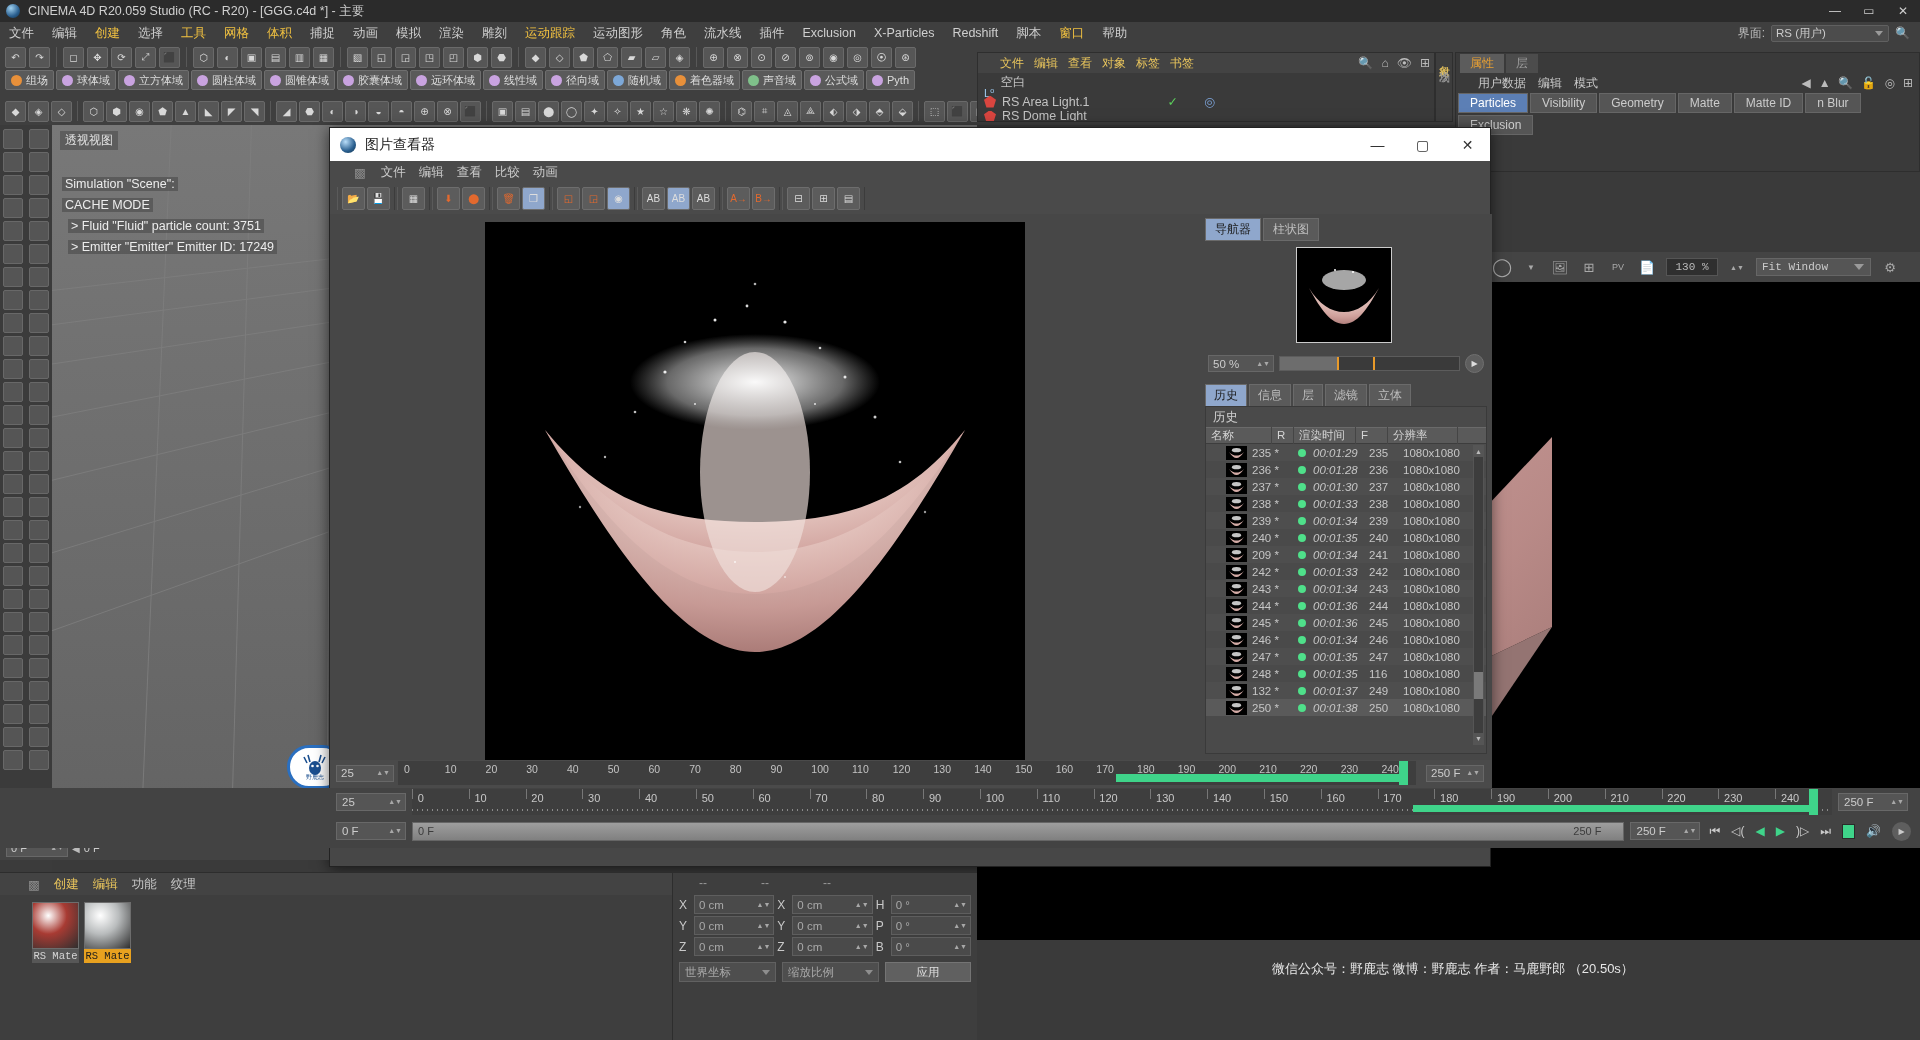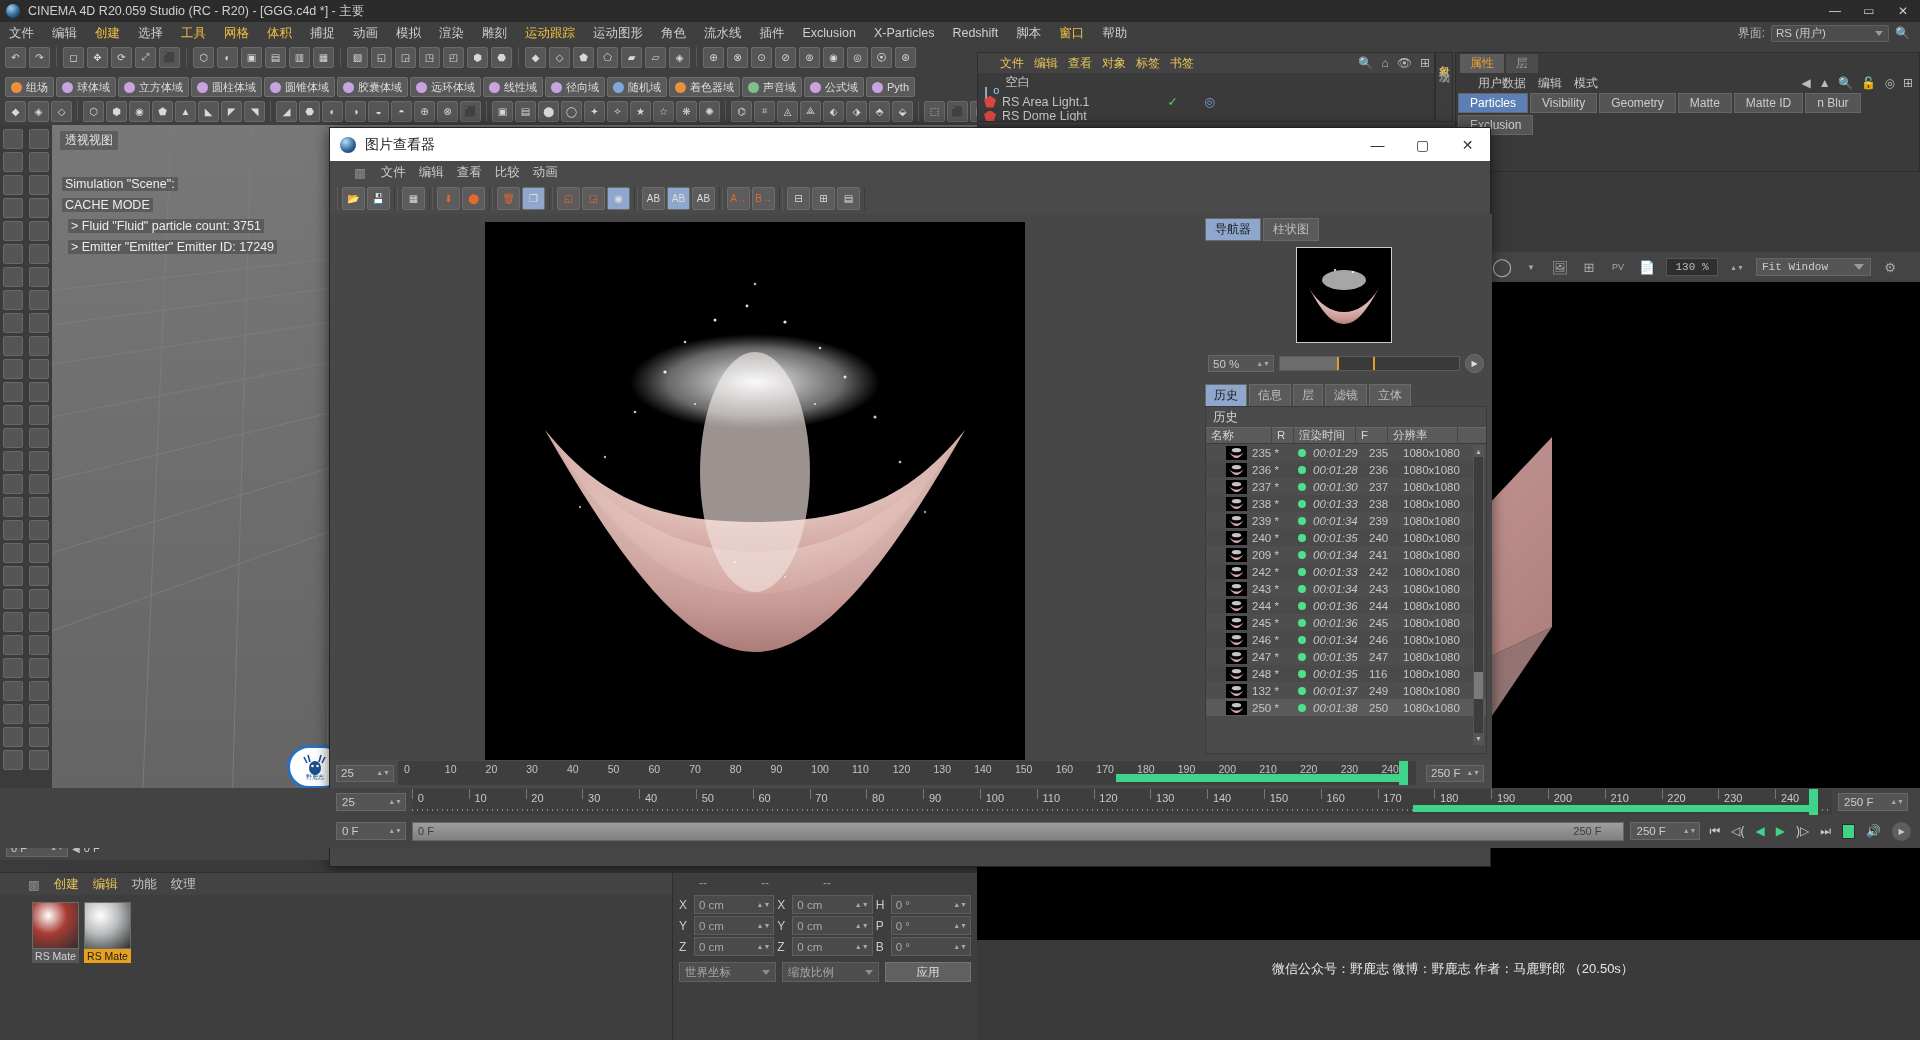--- a/index.html
+++ b/index.html
@@ -25,21 +25,21 @@
   #menubar .mi{padding:0 9px;font-size:12.5px;color:#cfcfcf;line-height:22px;white-space:nowrap;}
   #menubar .mi.hl{color:#f0c040;}
   #ifacebox{margin-left:auto;display:flex;align-items:center;gap:6px;padding-right:10px;}
   #ifacebox .lbl{font-size:12px;color:#b9b9b9;}
   #ifacebox .sel{width:118px;height:17px;background:#4c4c4c;border:1px solid #606060;border-radius:2px;
      font-size:11.5px;color:#ccc;display:flex;align-items:center;padding:0 4px;position:relative;}
   #ifacebox .sel .cv{position:absolute;right:5px;border-left:4px solid transparent;border-right:4px solid transparent;border-top:5px solid #9a9a9a;}
 
   
   #toolrow1{left:0;top:44px;width:1920px;height:26px;background:#3f3f3f;display:flex;align-items:center;gap:3px;padding-left:5px;}
-  #toolrow2{left:0;top:70px;width:1920px;height:27px;background:#3f3f3f;display:flex;align-items:flex-end;gap:2px;padding-left:5px;}
+  #toolrow2{left:0;top:70px;width:1920px;height:27px;background:#3f3f3f;display:flex;align-items:flex-start;gap:2px;padding-left:5px;}
   #toolrow3{left:0;top:97px;width:1920px;height:28px;background:#3f3f3f;display:flex;align-items:center;gap:2px;padding-left:5px;}
   .ticon{width:21px;height:21px;background:#565656;border:1px solid #6a6a6a;border-radius:2px;
     display:flex;align-items:center;justify-content:center;font-size:10px;color:#d8d8d8;flex:none;}
   .tchip{height:20px;background:#5a5a5a;border:1px solid #6e6e6e;border-radius:2px;display:flex;align-items:center;
      gap:4px;padding:0 5px;font-size:11px;color:#ddd;flex:none;white-space:nowrap;}
   .tchip .dot{width:11px;height:11px;border-radius:50%;background:#c9a3e0;flex:none;}
   .tchip.o .dot{background:#e8903a;}
   .tchip.g .dot{background:#7fc08a;}
   .tchip.b .dot{background:#7da8d8;}
   .sep{width:1px;height:20px;background:#585858;margin:0 3px;flex:none;}
@@ -206,21 +206,21 @@
   #btlstrip .tk{position:absolute;top:4px;font-size:11px;color:#c8c8c8;}
   #btlstrip .grn{position:absolute;left:0;top:17px;height:6px;width:12px;background:#3fd48a;}
   #btlrow{left:0;top:836px;width:329px;height:24px;position:absolute;background:#434343;display:flex;align-items:center;gap:4px;padding-left:6px;}
   #btlrow .f{width:62px;height:17px;background:#555;border:1px solid #686868;font-size:11px;color:#ccc;
      display:flex;align-items:center;padding:0 4px;position:relative;}
 
   
   #matmgr{left:0;top:872px;width:672px;height:168px;background:#3e3e3e;border-top:1px solid #2d2d2d;}
   #matmgr .mbar{height:22px;display:flex;align-items:center;gap:14px;padding-left:28px;font-size:12.5px;background:#434343;}
   #matmgr .mbar .y{color:#e8c45c;}
-  #matmgr .mats{display:flex;gap:5px;padding:7px 0 0 32px;}
+  #matmgr .mats{display:flex;gap:5px;padding:7px 0 0 32px;font-family:Liberation Mono, monospace;}
   .matcell{width:47px;}
   .matcell .sw{width:47px;height:47px;border:1px solid #6d6d6d;}
   .matcell .lb{font-size:10.5px;color:#d5d5d5;text-align:center;background:#575757;
      overflow:hidden;white-space:nowrap;height:14px;line-height:14px;}
   .matcell.sel .lb{background:#e8a11f;color:#1c1c1c;}
 
   
   #coord{left:672px;top:872px;width:305px;height:168px;background:#3e3e3e;border-top:1px solid #2d2d2d;
      border-left:1px solid #2d2d2d;}
   #coord .cbar{height:20px;display:flex;align-items:center;gap:54px;padding-left:26px;font-size:12px;color:#999;}
@@ -559,21 +559,21 @@
       <span class="m">标签</span>
       <span class="m">书签</span>
       <span style="margin-left: auto; display: flex; gap: 8px; padding-right: 4px; color: rgb(187, 187, 187);">
         <span>🔍</span>
         <span>⌂</span>
         <span>👁</span>
         <span>⊞</span>
       </span>
     </div>
   <div class="omr">
-    <span style="color:#9ecbf0;font-size:16px;margin-top:21px;">L⁰</span>
+    <span style="color:#9ecbf0;font-size:11px;margin-top:21px;">L⁰</span>
     <span>空白</span>
   </div>
   <div class="omr">
     <span class="gem"></span>
     <span>RS Area Light.1</span>
     <span style="margin-left:72px;color:#5cd05c;">✓</span>
     <span style="margin-left:20px;color:#7fa8e0;">◎</span>
   </div>
   <div class="omr" style="overflow:hidden;height:10px;">
     <span class="gem"></span>

